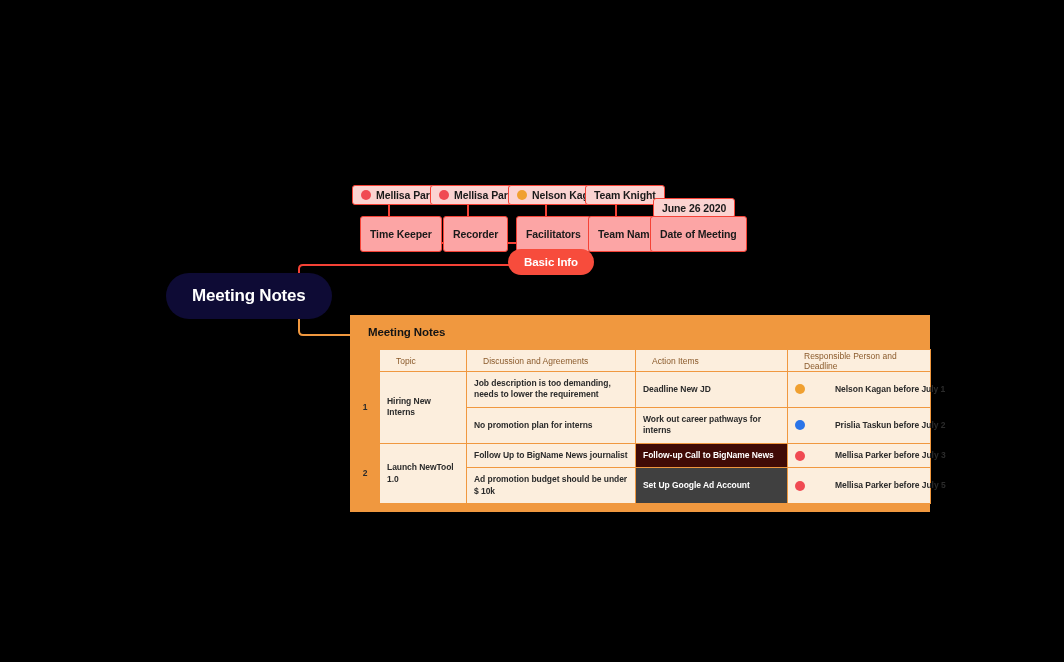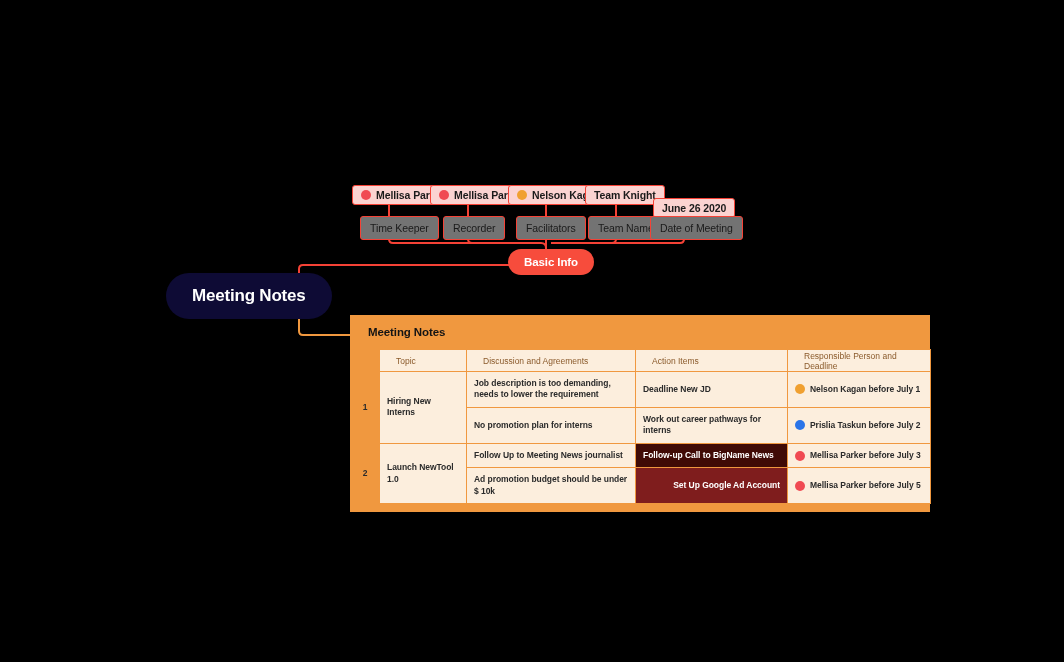--- a/index.html
+++ b/index.html
@@ -45,27 +45,27 @@
     padding: 0 8px;
     gap: 5px;
     font-size: 10.5px;
     font-weight: 700;
     color: #1A1A1A;
     letter-spacing: -0.1px;
   }
 
   
   .chip-label {
-    height: 24px;
-    background: #737373;
+    height: 36px;
+    background: #fca5a5;
     border: 1.5px solid #F54236;
     border-radius: 3px;
     padding: 0 9px;
     font-size: 10.5px;
-    font-weight: 400;
+    font-weight: 700;
     color: #1A1A1A;
     letter-spacing: -0.1px;
   }
 
   
   .chip-branch {
     height: 26px;
     background: #F74C3C;
     border-radius: 13px;
     padding: 0 16px;
@@ -170,37 +170,37 @@
   }
 
   
   td.hl-maroon {
     background: #400B06;
     color: #FFFFFF;
     border-color: #F0983F;
     padding-left: 7px;
   }
   td.hl-brown {
-    background: #7f1d1d;
+    background: #404040;
     color: #FFFFFF;
     border-color: #F0983F;
-    text-align: right;
   }
 
   
   .resp-wrap {
     display: flex;
     align-items: center;
     gap: 5px;
   }
   .resp-wrap span.resp-text {
     font-size: 8.5px;
     font-weight: 700;
     color: #2B2B2B;
     white-space: nowrap;
+    margin-left: 25px;
   }
 </style>
 </head>
 <body>
 
 <div id="canvas">
 
   <svg id="wires" viewBox="0 0 1064 662" width="1064" height="662">
     <g fill="none" stroke="#F54236" stroke-width="2">
 
@@ -316,21 +316,21 @@
             <td>
               <div class="resp-wrap">
                 <span class="avatar" style="background: rgb(43, 116, 232);"></span>
                 <span class="resp-text">Prislia Taskun before July 2</span>
               </div>
             </td>
           </tr>
           <tr>
             <td class="cell-index" rowspan="2">2</td>
             <td class="cell-topic" rowspan="2">Launch NewTool 1.0</td>
-            <td>Follow Up to Meeting News journalist</td>
+            <td>Follow Up to BigName News journalist</td>
             <td class="hl-maroon">Follow-up Call to BigName News</td>
             <td>
               <div class="resp-wrap">
                 <span class="avatar" style="background: rgb(240, 74, 82);"></span>
                 <span class="resp-text">Mellisa Parker before July 3</span>
               </div>
             </td>
           </tr>
           <tr>
             <td>Ad promotion budget should be under $ 10k</td>

